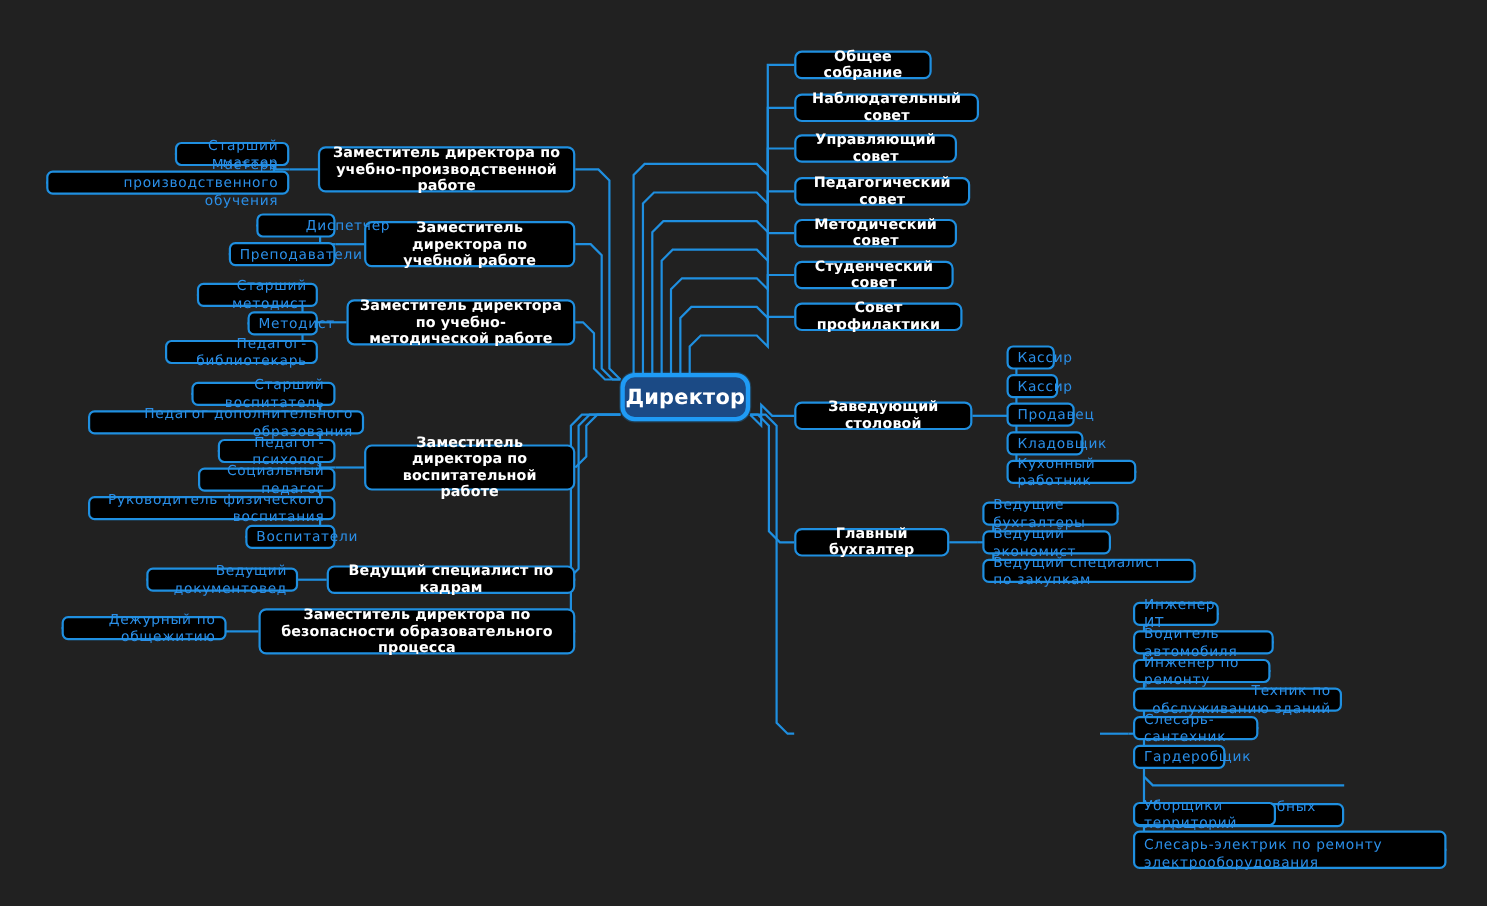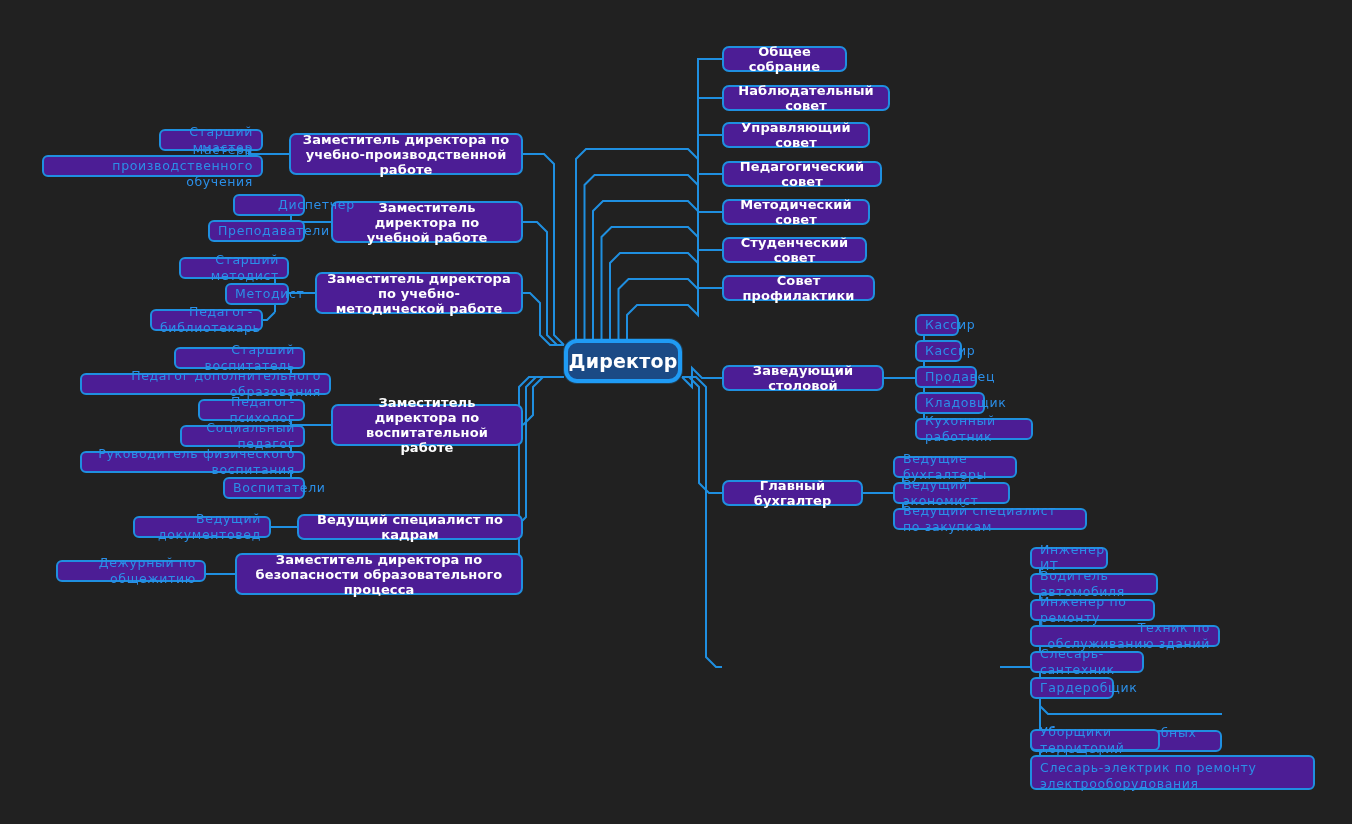--- a/index.html
+++ b/index.html
@@ -21,21 +21,21 @@
     width: 1352px;
     height: 824px;
     pointer-events: none;
   }
   .node {
     position: absolute;
     box-sizing: border-box;
     display: flex;
     align-items: center;
     border-radius: 7px;
-    background: #4c1d95;
+    background: #000000;
     border: 2px solid #1f8fe0;
     z-index: 5;
   }
   
   .n2 {
     justify-content: center;
     text-align: center;
     color: #ffffff;
     font-weight: bold;
     font-size: 13px;
@@ -202,21 +202,21 @@
 
   <div class="node n2" style="left:315px; top:272px; width:208px; height:42px;">
     <span>Заместитель директора по учебно-методической работе</span>
     </div>
   <div class="node n3 ralign" style="left:179px; top:257px; width:110px; height:22px;">
     <span>Старший методист</span>
     </div>
   <div class="node n3 ralign" style="left:225px; top:283px; width:64px; height:22px;">
     <span>Методист</span>
     </div>
-  <div class="node n3 ralign" style="left:150px; top:309px; width:113px; height:22px;">
+  <div class="node n3 ralign" style="left:150px; top:309px; width:139px; height:22px;">
     <span>Педагог-библиотекарь</span>
     </div>
 
   <div class="node n2" style="left:331px; top:404px; width:192px; height:42px;">
     <span>Заместитель директора по воспитательной работе</span>
     </div>
   <div class="node n3 ralign" style="left:174px; top:347px; width:131px; height:22px;">
     <span>Старший воспитатель</span>
     </div>
   <div class="node n3 ralign" style="left:80px; top:373px; width:251px; height:22px;">

